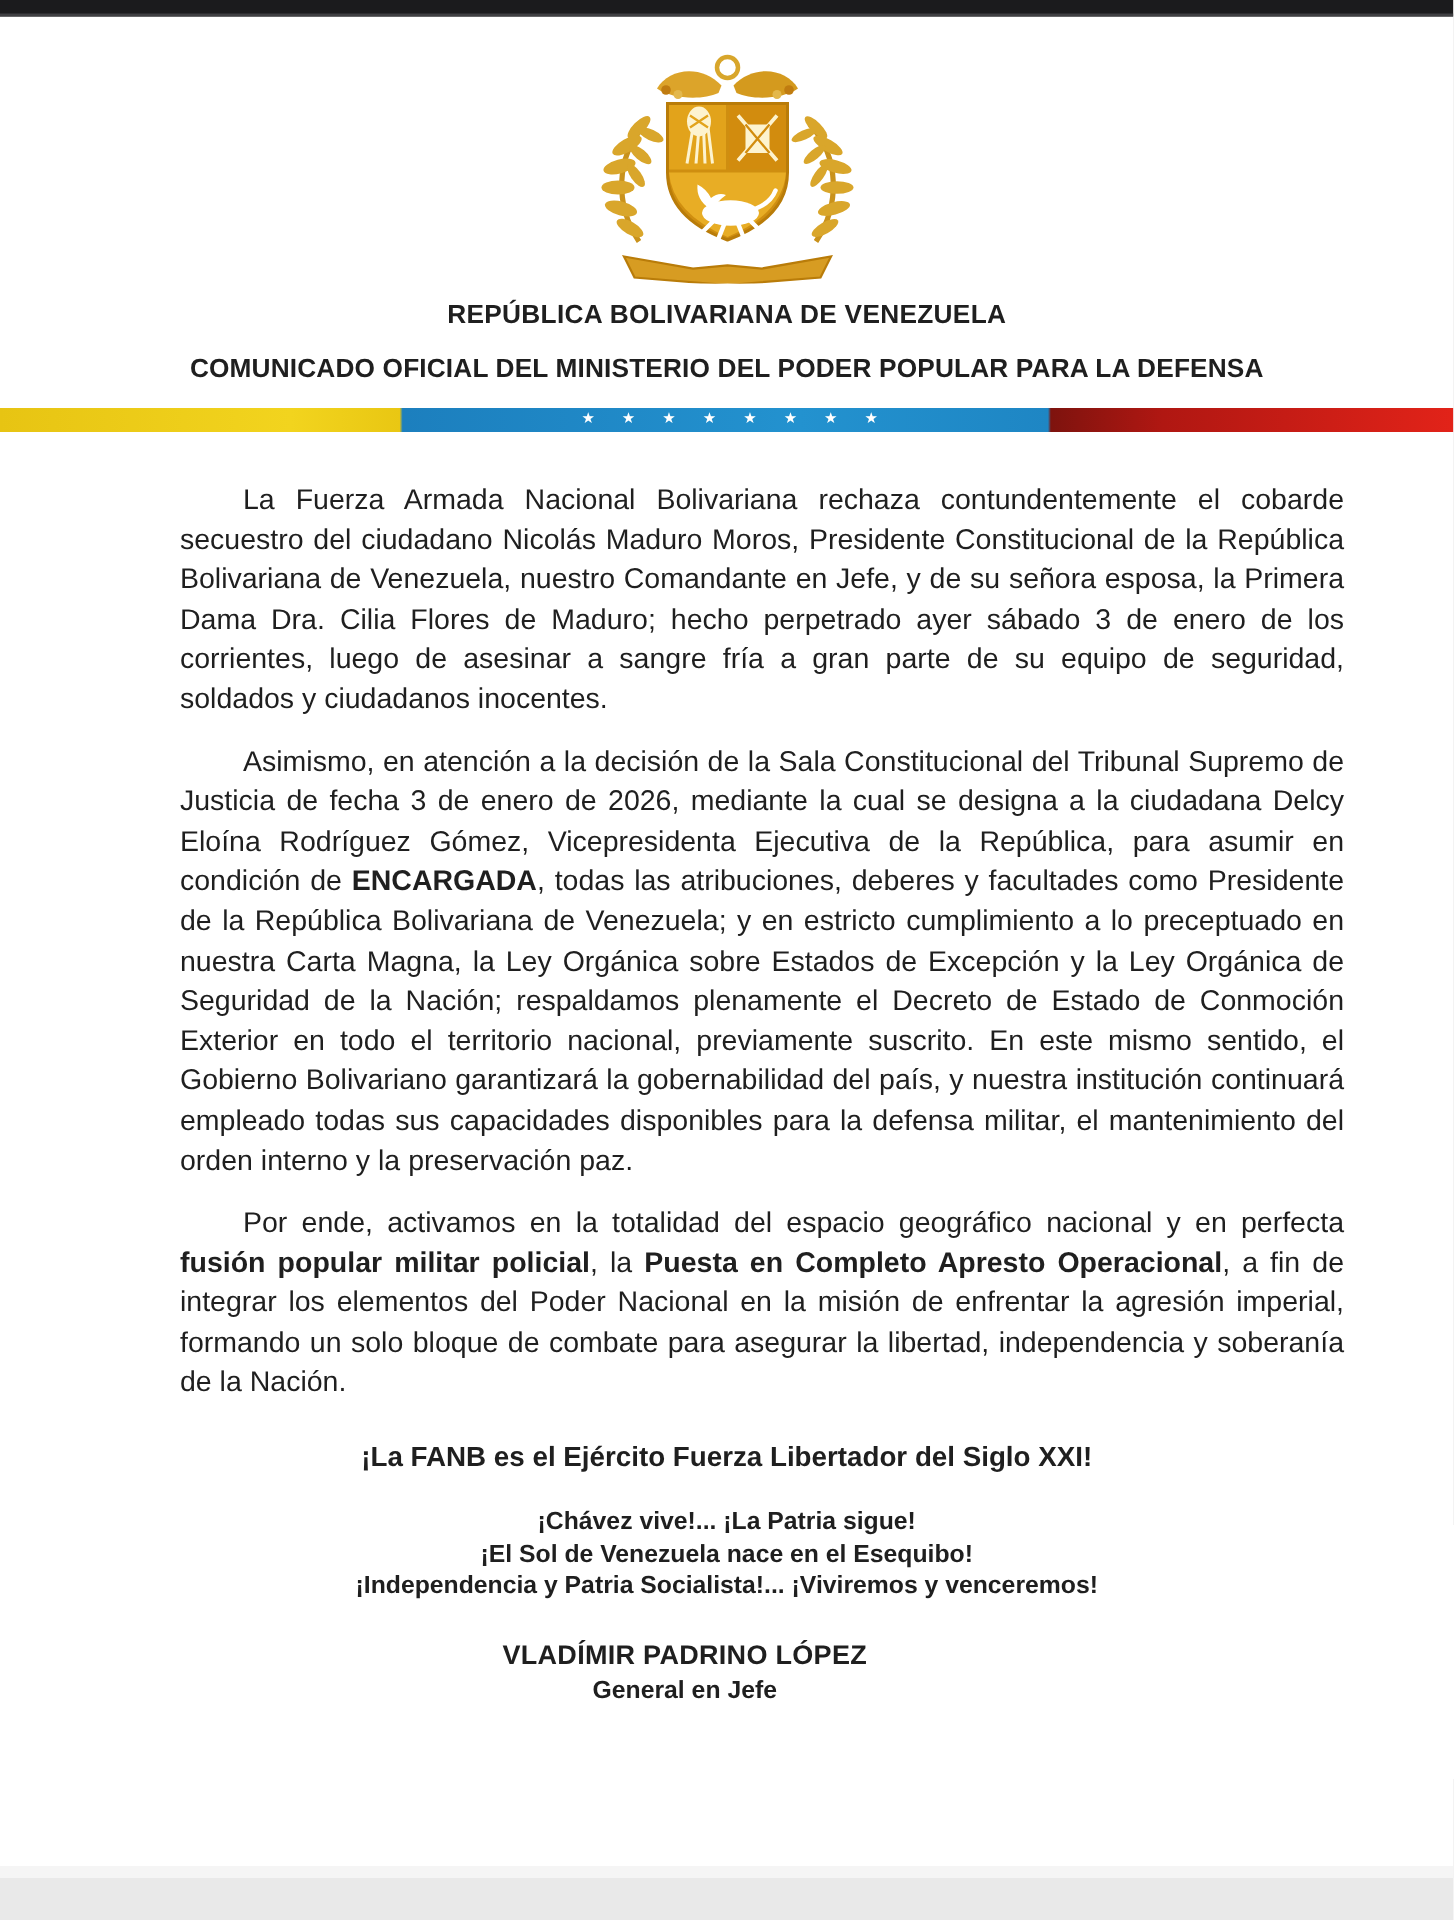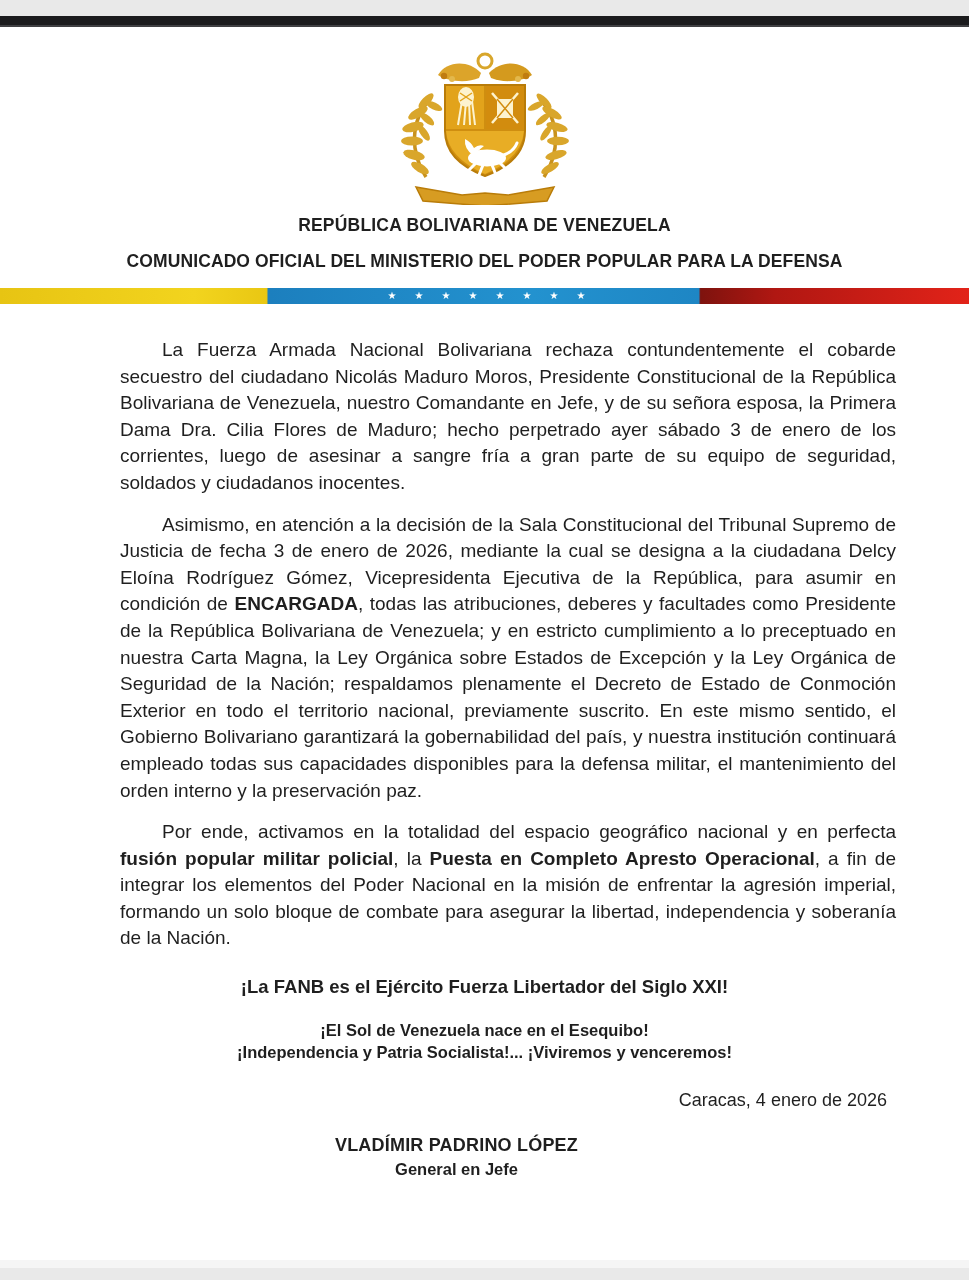--- a/index.html
+++ b/index.html
@@ -1,19 +1,19 @@
 <!DOCTYPE html>
 <html><head>
 <meta charset="utf-8">
 <style>
   html,body{margin:0;padding:0;background:#e9e9e9;}
   .page{
     position:relative;
     width:969px;height:1252px;
-    margin:16px auto;
+    margin:0 auto;
     background:#ffffff;
     overflow:hidden;
     font-family:"Liberation Sans", sans-serif;
     color:#1f1f1f;
   }
   .top-bar{
     width:100%;height:9px;
     background:#1b1b1d;
     border-bottom:2px solid #3f3f42;
   }
@@ -203,25 +203,25 @@
 
   <div class="content">
       <p class="para"><span>La Fuerza Armada Nacional Bolivariana rechaza contundentemente el cobarde secuestro del ciudadano Nicolás Maduro Moros, Presidente Constitucional de la República Bolivariana de Venezuela, nuestro Comandante en Jefe, y de su señora esposa, la Primera Dama Dra. Cilia Flores de Maduro; hecho perpetrado ayer sábado 3 de enero de los corrientes, luego de asesinar a sangre fría a gran parte de su equipo de seguridad, soldados y ciudadanos inocentes.</span></p>
       <p class="para"><span>Asimismo, en atención a la decisión de la Sala Constitucional del Tribunal Supremo de Justicia de fecha 3 de enero de 2026, mediante la cual se designa a la ciudadana Delcy Eloína Rodríguez Gómez, Vicepresidenta Ejecutiva de la República, para asumir en condición de </span><b>ENCARGADA</b><span>, todas las atribuciones, deberes y facultades como Presidente de la República Bolivariana de Venezuela; y en estricto cumplimiento a lo preceptuado en nuestra Carta Magna, la Ley Orgánica sobre Estados de Excepción y la Ley Orgánica de Seguridad de la Nación; respaldamos plenamente el Decreto de Estado de Conmoción Exterior en todo el territorio nacional, previamente suscrito. En este mismo sentido, el Gobierno Bolivariano garantizará la gobernabilidad del país, y nuestra institución continuará empleado todas sus capacidades disponibles para la defensa militar, el mantenimiento del orden interno y la preservación paz.</span></p>
       <p class="para"><span>Por ende, activamos en la totalidad del espacio geográfico nacional y en perfecta </span><b>fusión popular militar policial</b><span>, la </span><b>Puesta en Completo Apresto Operacional</b><span>, a fin de integrar los elementos del Poder Nacional en la misión de enfrentar la agresión imperial, formando un solo bloque de combate para asegurar la libertad, independencia y soberanía de la Nación.</span></p>
     </div>
 
   <div class="headline">¡La FANB es el Ejército Fuerza Libertador del Siglo XXI!</div>
 
   <div class="slogans">
+      <div class="slogan-line">¡Chávez vive!... ¡La Patria sigue!</div>
       <div class="slogan-line">¡El Sol de Venezuela nace en el Esequibo!</div>
       <div class="slogan-line">¡Independencia y Patria Socialista!... ¡Viviremos y venceremos!</div>
     </div>
 
-  <div class="date-line">Caracas, 4 enero de 2026</div>
 
   <div class="signature">
     <div class="sig-name">VLADÍMIR PADRINO LÓPEZ</div>
     <div class="sig-rank">General en Jefe</div>
   </div>
 
   <div class="bottom-strip"></div>
 </div>
 
 </body></html>

